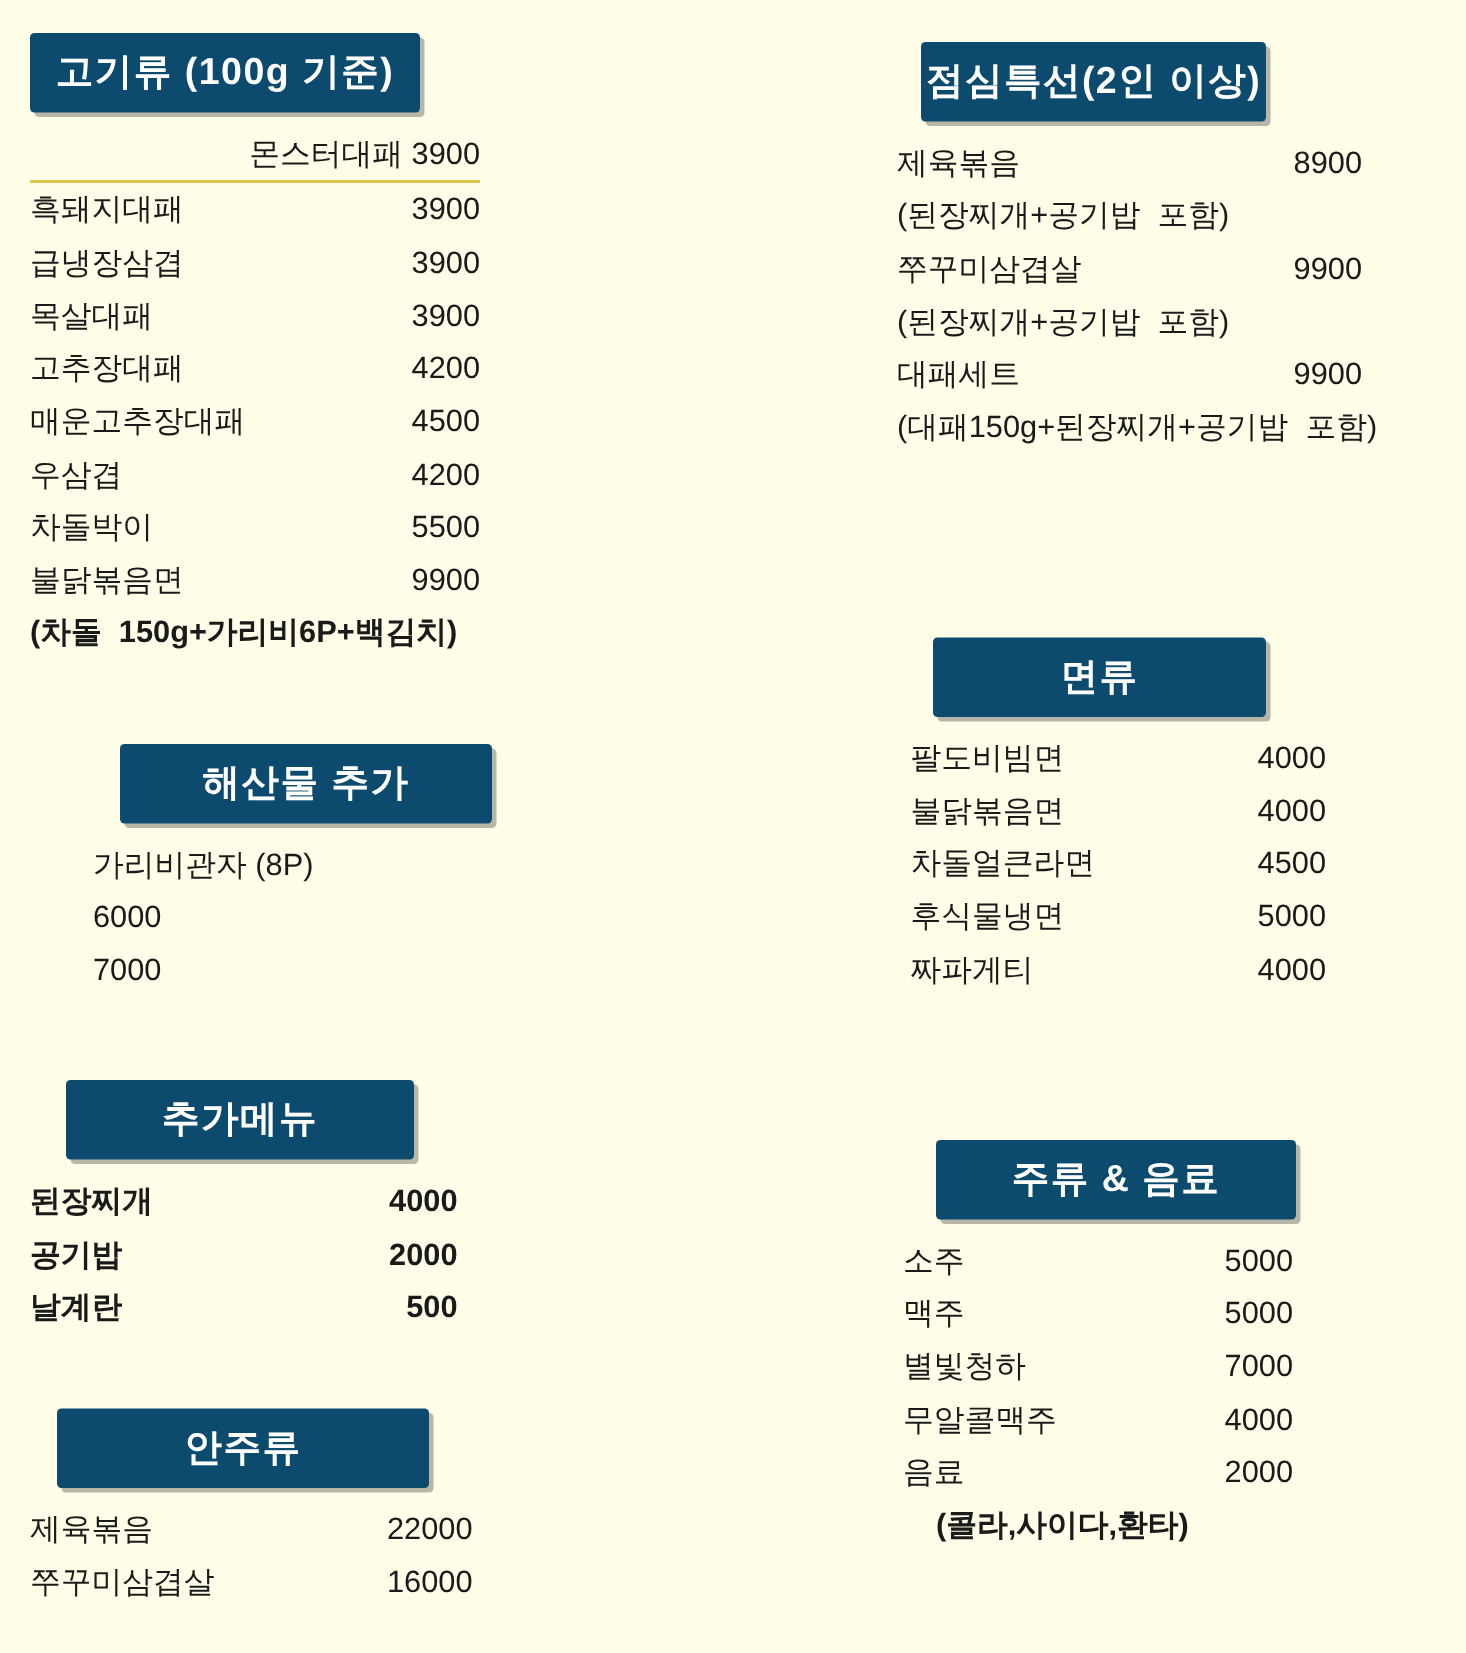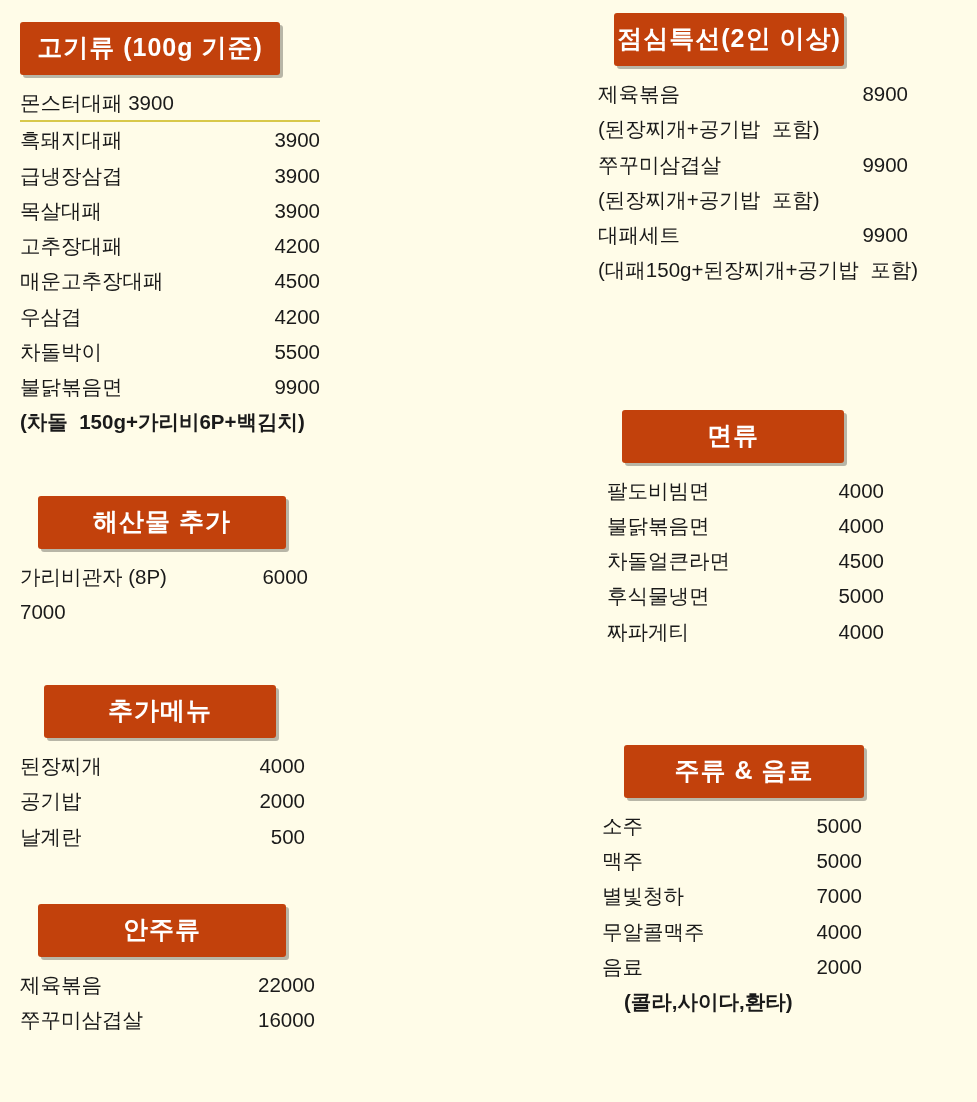--- a/index.html
+++ b/index.html
@@ -25,28 +25,28 @@
     box-sizing: border-box;
   }
   .col-left {
     width: 488px;
     padding-left: 20px;
     padding-top: 22px;
   }
   .col-right {
     width: 489px;
     padding-left: 110px;
-    padding-top: 13px;
+    padding-top: 28px;
   }
   .section {
     margin-bottom: 0;
   }
   .section-header {
     display: inline-block;
-    background: #c2410c;
+    background: #0c4a6e;
     color: #ffffff;
     font-weight: bold;
     font-size: 25px;
     letter-spacing: 1px;
     text-align: center;
     padding: 9px 0 11px 0;
     border-radius: 3px;
     box-shadow: 3px 3px 0 rgba(0,0,0,0.28);
     margin-bottom: 10px;
   }
@@ -62,35 +62,36 @@
     list-style: none;
     margin: 0;
     padding: 0;
     font-size: 20.5px;
     line-height: 1.72;
   }
   .item {
     display: flex;
     justify-content: space-between;
     align-items: baseline;
+    text-align: right;
   }
   .item .nm {
     white-space: pre;
   }
   .item .pr {
     white-space: pre;
   }
   .note {
     white-space: pre;
     font-weight: bold;
   }
 
   
   .rows-meat .item { width: 300px; }
-  .rows-seafood .item { width: 288px; }
+  .rows-seafood .item { width: 288px; flex-direction: column; }
   .rows-extra .item { width: 285px; }
   .rows-anju .item { width: 295px; }
 
   
   .rows-lunch .item { width: 310px; }
   .rows-noodle .item { width: 277px; padding-left: 9px; }
   .rows-drink .item { width: 260px; padding-left: 4px; }
 
   .indent-1 { padding-left: 9px; }
 
@@ -150,38 +151,38 @@
         <li class="item">
           <span class="nm">불닭볶음면</span>
           <span class="pr">9900</span>
         </li>
       </ul>
       <div class="note" style="font-size:20.5px;line-height:1.72;">(차돌  150g+가리비6P+백김치)</div>
     </div>
 
     <div class="gap-lg"></div>
 
-    <div class="section" style="padding-left:18px;">
+    <div class="section" style="padding-left:18px;margin-left:42px;">
       <div class="section-header hdr-w-seafood">해산물 추가</div>
       <ul class="items rows-seafood" style="margin-left:-18px;">
         <li class="item">
           <span class="nm">가리비관자 (8P)</span>
           <span class="pr">6000</span>
         </li>
         <li class="item">
           <span class="pr">7000</span>
         </li>
       </ul>
     </div>
 
     <div class="gap-lg"></div>
 
     <div class="section" style="padding-left:24px;">
       <div class="section-header hdr-w-extra">추가메뉴</div>
-      <ul class="items rows-extra" style="margin-left:-24px;">
+      <ul class="items rows-extra" style="margin-left:-24px;font-weight:bold;">
         <li class="item">
           <span class="nm">된장찌개</span>
           <span class="pr">4000</span>
         </li>
         <li class="item">
           <span class="nm">공기밥</span>
           <span class="pr">2000</span>
         </li>
         <li class="item">
           <span class="nm">날계란</span>

